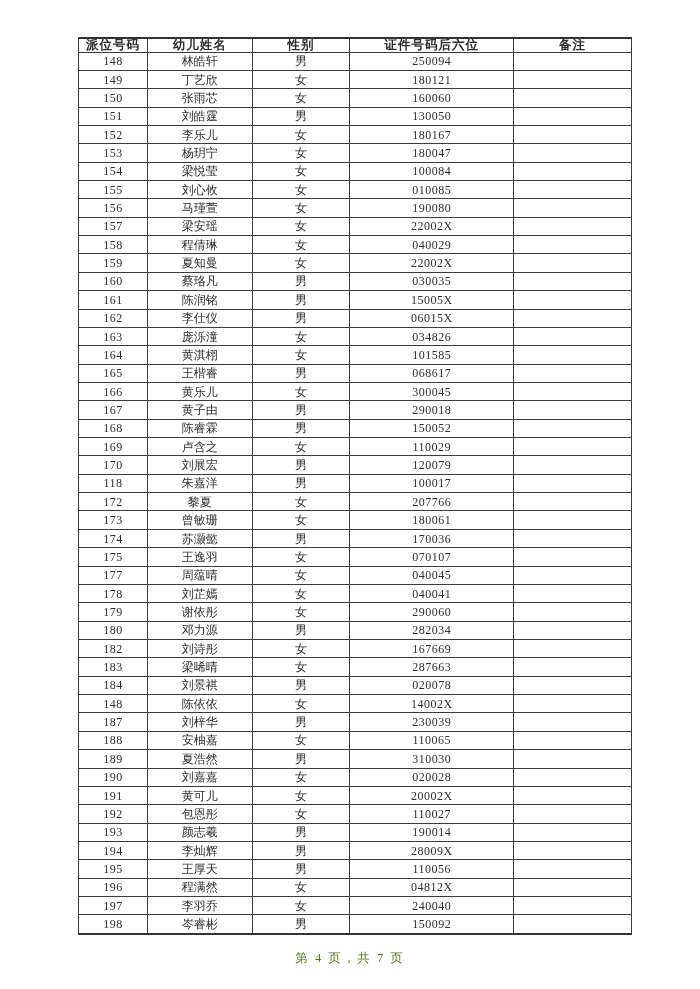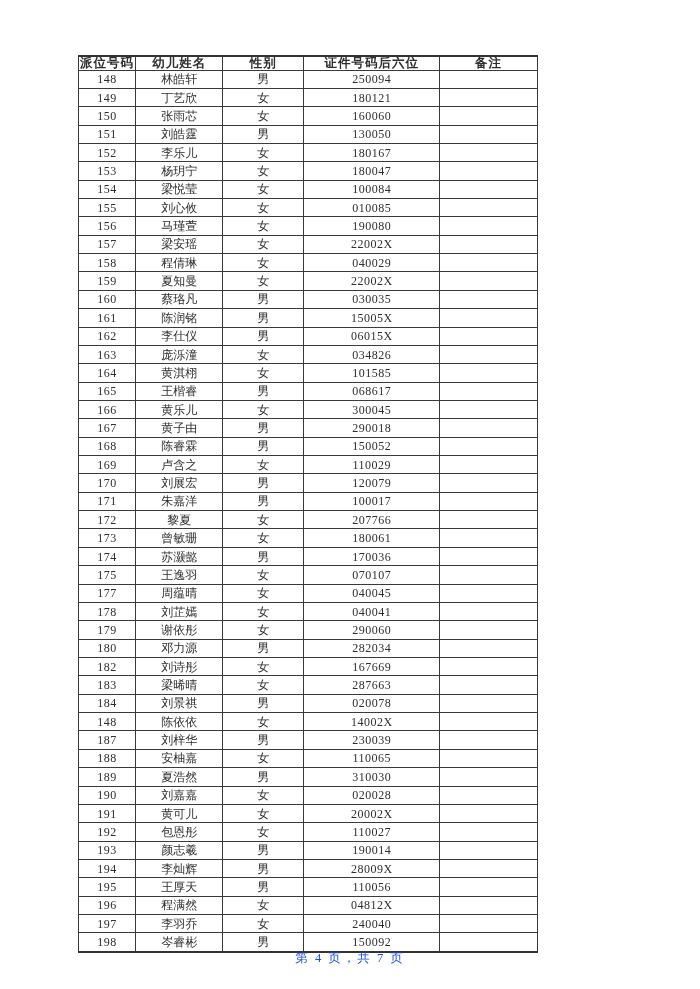--- a/index.html
+++ b/index.html
@@ -13,22 +13,22 @@
     height: 989px;
     margin: 0 auto;
     background: #ffffff;
     overflow: hidden;
     font-family: "Liberation Serif", "DejaVu Serif", serif;
     color: #2e2e2e;
   }
   .roster-table {
     position: absolute;
     left: 78px;
-    top: 55px;
-    width: 460px;
+    top: 37px;
+    width: 554px;
     height: 898px;
     border-collapse: collapse;
     table-layout: fixed;
   }
   .roster-table th,
   .roster-table td {
     border: 1px solid #3a3a3a;
     text-align: center;
     vertical-align: middle;
     padding: 0;
@@ -51,21 +51,21 @@
     letter-spacing: 0.5px;
   }
   .page-footer {
     position: absolute;
     left: 0;
     right: 0;
     top: 950px;
     text-align: center;
     font-size: 12.5px;
     letter-spacing: 2px;
-    color: #1d4ed8;
+    color: #4d7c0f;
   }
 </style>
 </head>
 <body>
 
 <div class="page">
 
   <table class="roster-table">
     <colgroup>
       <col style="width:12.45%">
@@ -239,21 +239,21 @@
           <td></td>
         </tr>
         <tr>
           <td class="num-cell">170</td>
           <td>刘展宏</td>
           <td>男</td>
           <td class="num-cell">120079</td>
           <td></td>
         </tr>
         <tr>
-          <td class="num-cell">171</td>
+          <td class="num-cell">118</td>
           <td>朱嘉洋</td>
           <td>男</td>
           <td class="num-cell">100017</td>
           <td></td>
         </tr>
         <tr>
           <td class="num-cell">172</td>
           <td>黎夏</td>
           <td>女</td>
           <td class="num-cell">207766</td>

